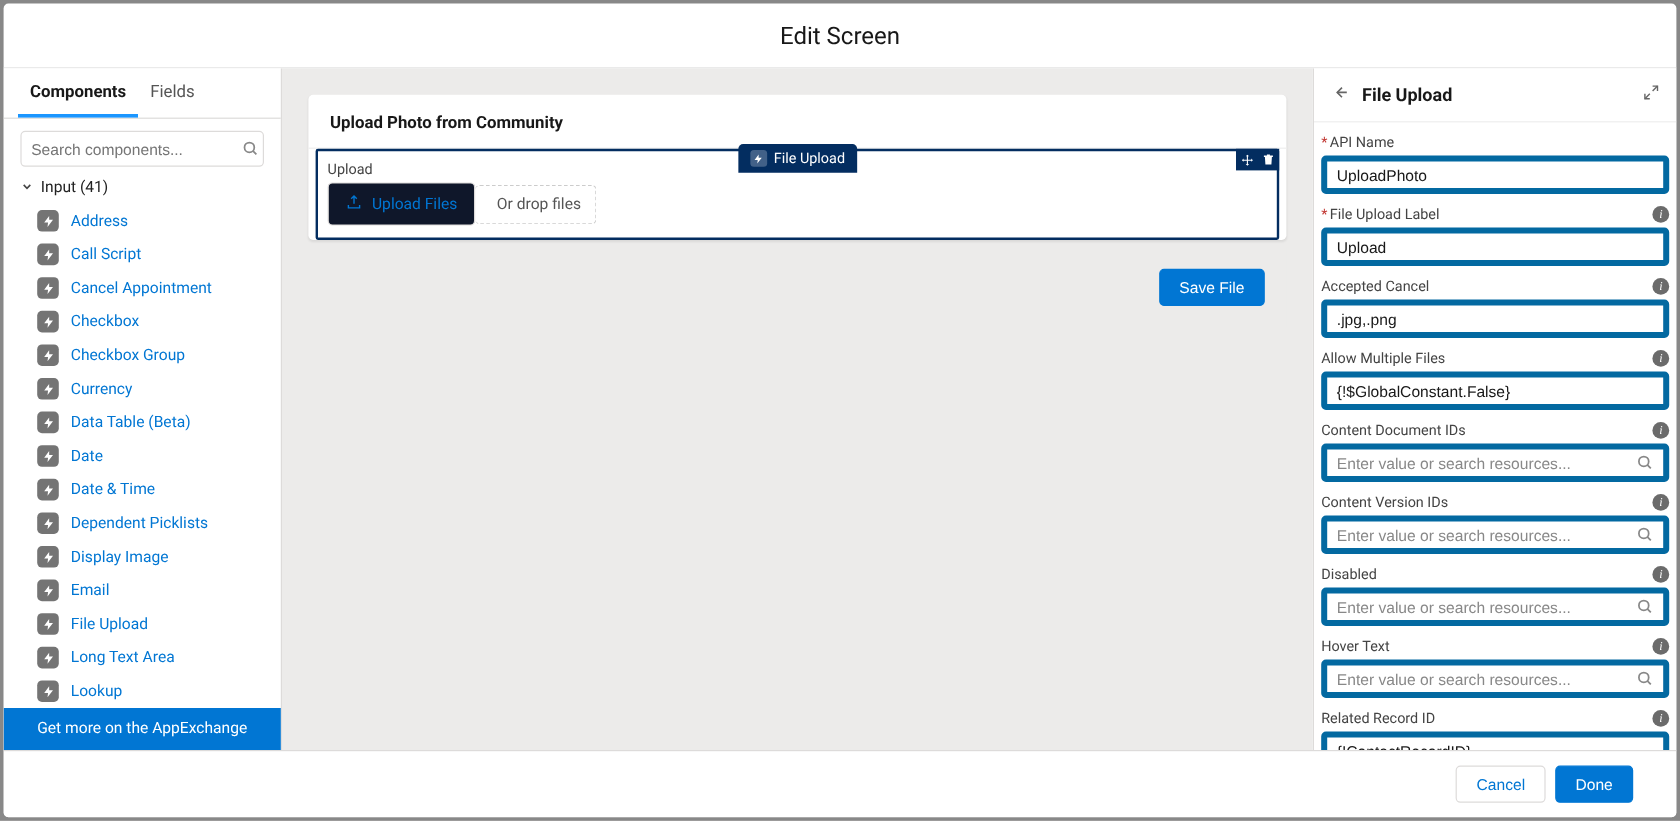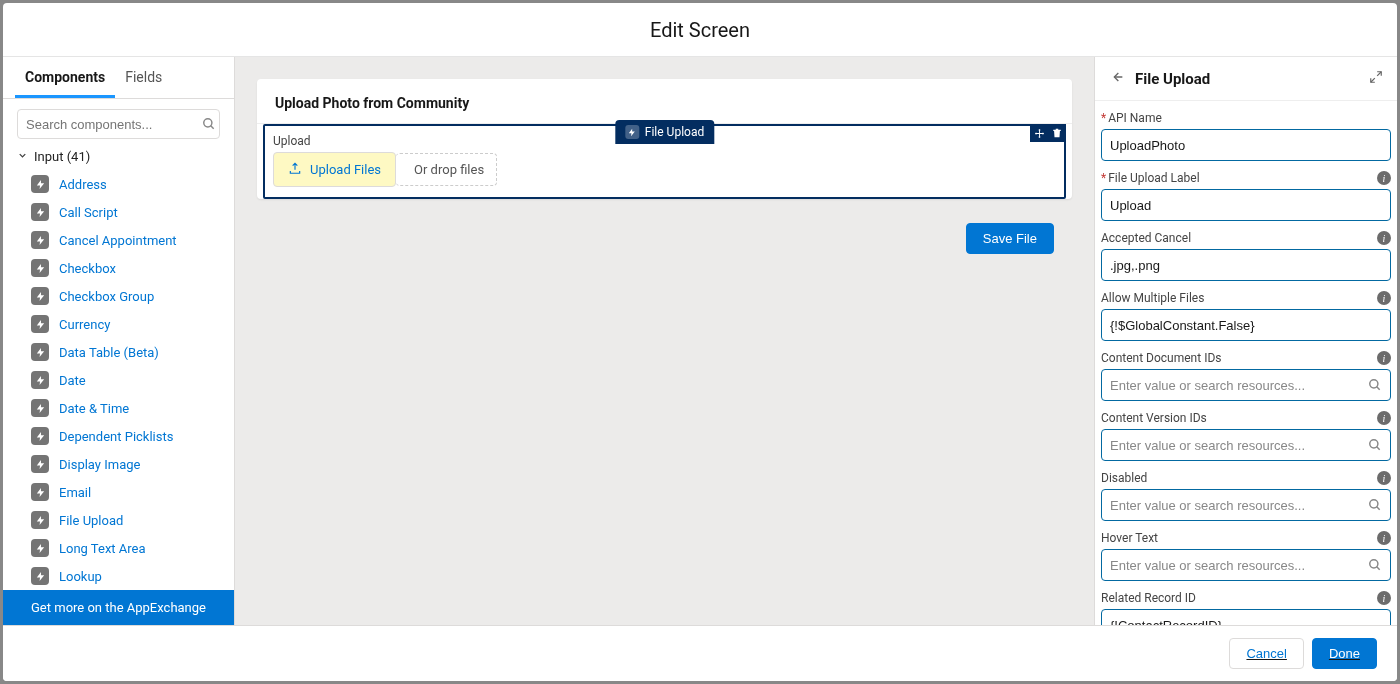--- a/index.html
+++ b/index.html
@@ -30,26 +30,25 @@
     font-size: 20px;
     font-weight: 400;
   }
   .modal-body {
     flex: 1;
     display: flex;
     min-height: 0;
   }
   .modal-footer {
     border-top: 1px solid #dddbda;
-    padding: 12px 20px;
+    padding: 12px 36px;
     display: flex;
     justify-content: flex-end;
     gap: 8px;
     background: #fff;
-    text-decoration: underline;
   }
 
   
   .left {
     width: 232px;
     border-right: 1px solid #dddbda;
     display: flex;
     flex-direction: column;
     background: #fff;
   }
@@ -218,21 +217,21 @@
   .upload-btn {
     border: 1px solid #dddbda;
     border-radius: 4px;
     padding: 8px 14px;
     color: #0176d3;
     font-size: 13px;
     display: flex;
     align-items: center;
     gap: 8px;
     cursor: pointer;
-    background: #fef9c3;
+    background: #0f172a;
   }
   .drop-hint {
     color: #555;
     font-size: 13px;
     border: 1px dashed #ccc;
     border-radius: 4px;
     padding: 8px 12px;
     border-left: none;
     margin-left: -10px;
     padding-left: 18px;
@@ -301,21 +300,21 @@
     color: #fff;
     display: flex;
     align-items: center;
     justify-content: center;
     font-size: 10px;
     font-family: Georgia, serif;
     font-style: italic;
     cursor: help;
   }
   .field-input {
-    border: 1px solid #0369a1;
+    border: 5px solid #0369a1;
     border-radius: 4px;
     display: flex;
     align-items: center;
     padding: 0 8px;
     height: 32px;
   }
   .field-input input {
     border: none;
     outline: none;
     flex: 1;

